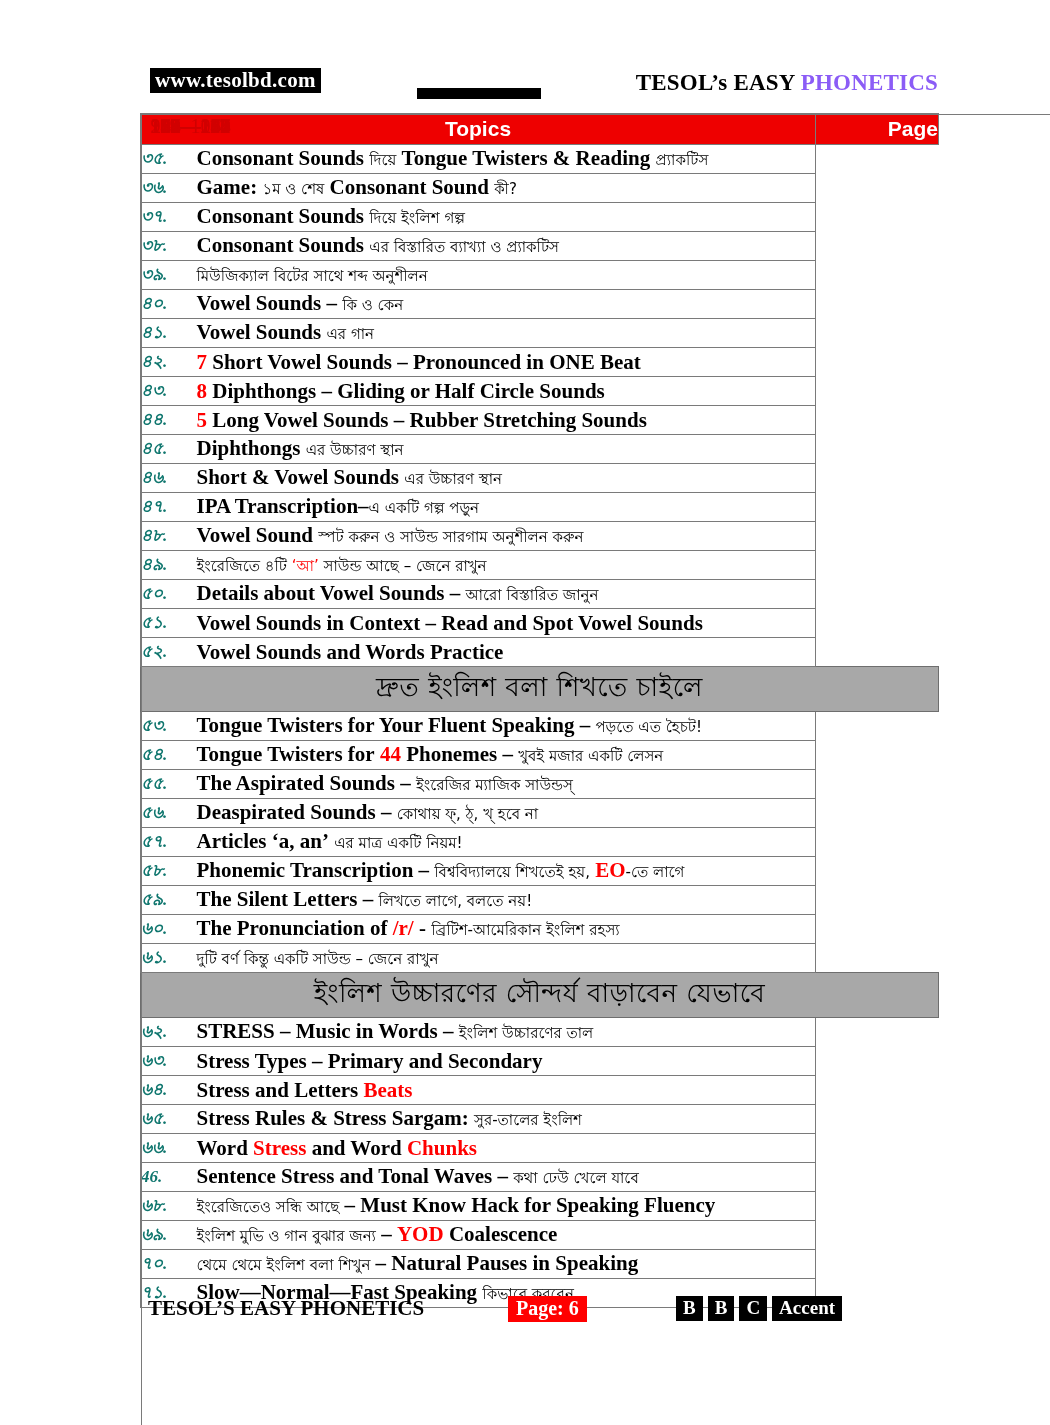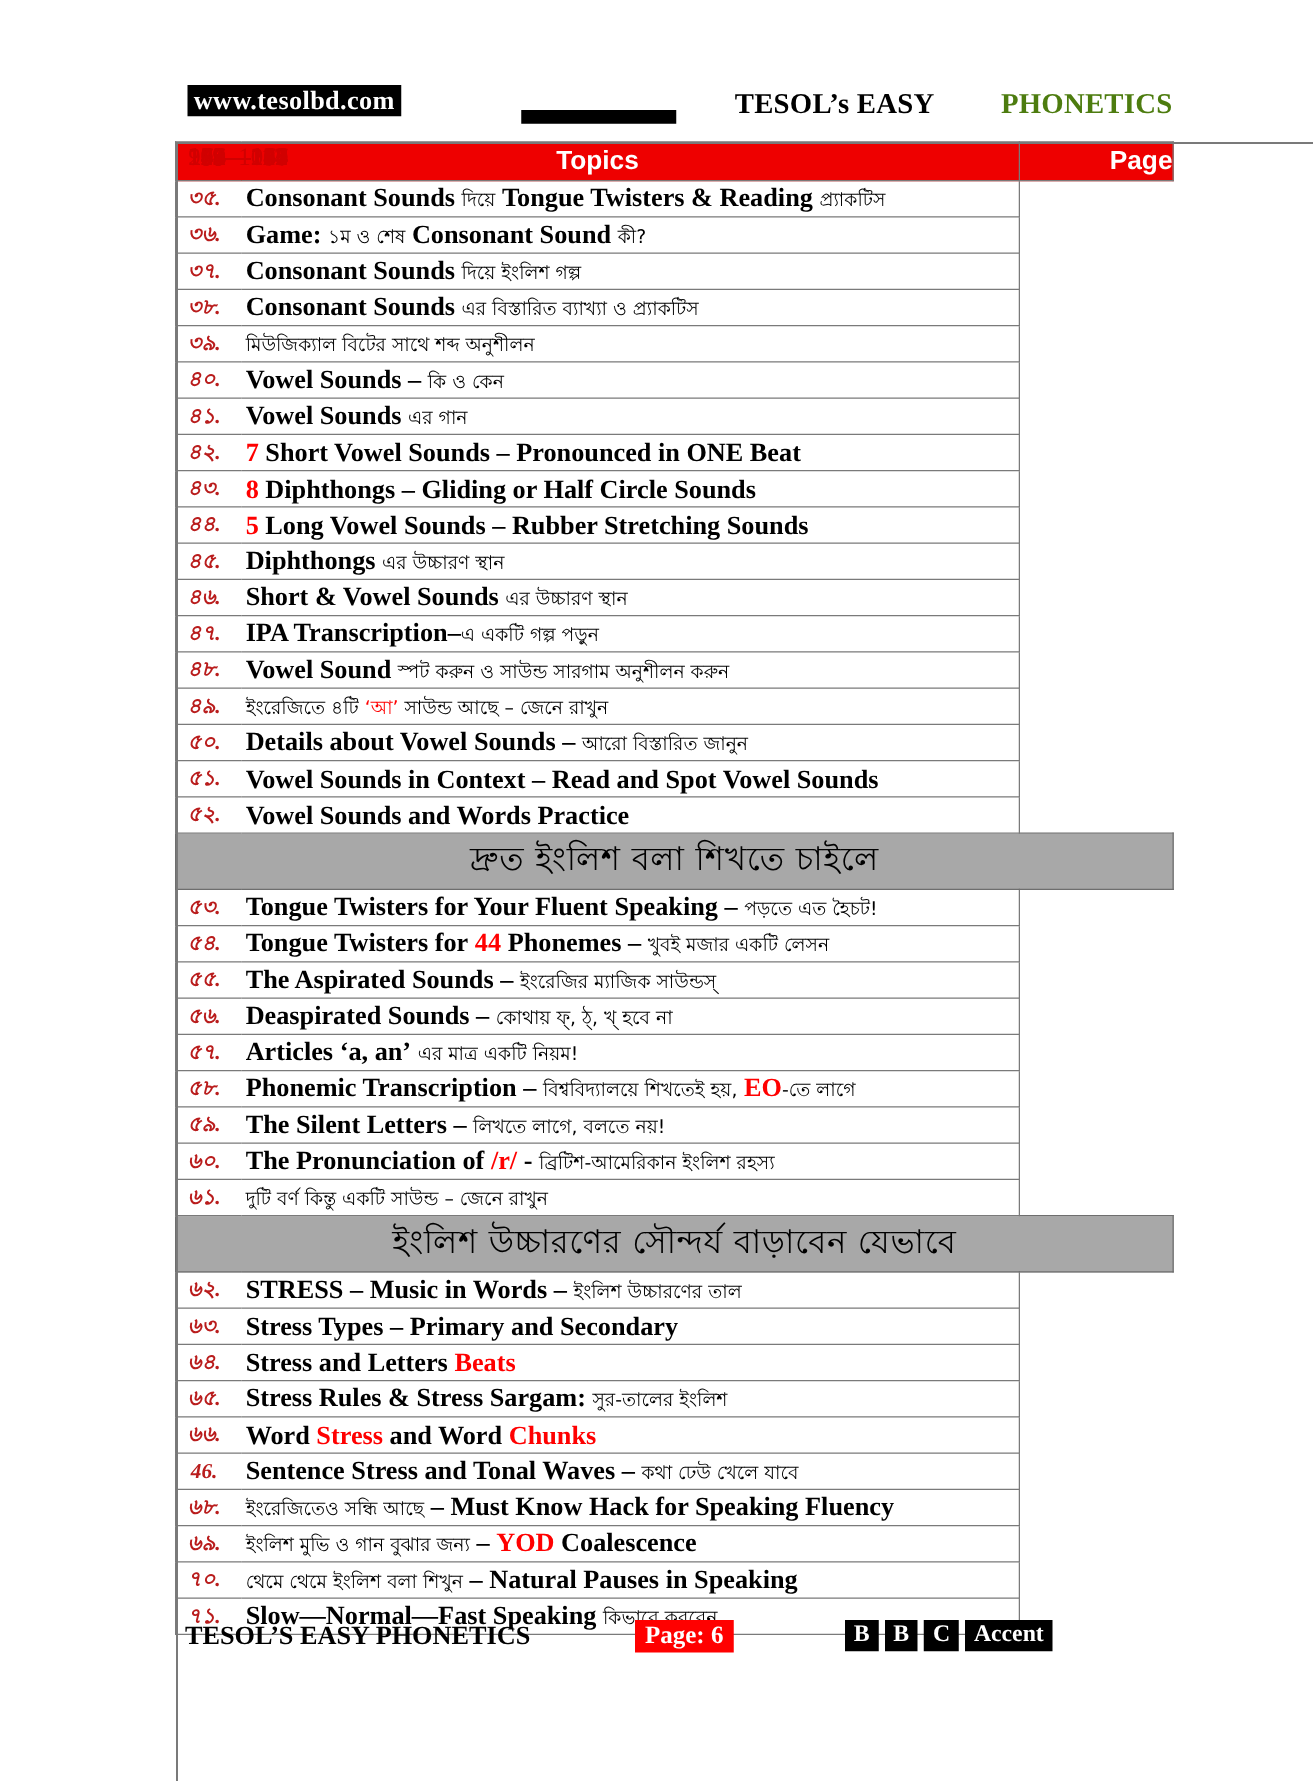--- a/index.html
+++ b/index.html
@@ -56,21 +56,21 @@
     position: absolute;
     right: 2px;
     top: 10px;
     font-family: "Liberation Serif", serif;
     font-weight: bold;
     font-size: 23px;
     white-space: nowrap;
     letter-spacing: 0.2px;
   }
   .header-title .black { color: #000000; }
-  .header-title .red { color: #4d7c0f; margin-left: 48px; }
+  .header-title .red { color: #8b5cf6; }
 
   
   .toc {
     position: absolute;
     left: 140px;
     top: 113px;
     width: 798px;
     border-collapse: collapse;
     table-layout: fixed;
   }
@@ -92,25 +92,25 @@
     font-size: 21px;
     height: 30px;
     border: 1px solid #7a7a7a;
   }
   th.th-topics { text-align: center; }
   th.th-page   { text-align: right; padding-left: 8px; }
 
   tbody tr { height: 29px; }
 
   td.num {
-    color: #b91c1c;
+    color: #0f766e;
     font-weight: bold;
     font-style: italic;
     font-size: 17px;
-    text-align: center;
+    text-align: left;
     padding-right: 7px;
     white-space: nowrap;
     font-family: "Liberation Serif", serif;
     border-right: none;
   }
   td.topic {
     font-size: 21px;
     color: #000000;
     padding-left: 4px;
     padding-right: 4px;

